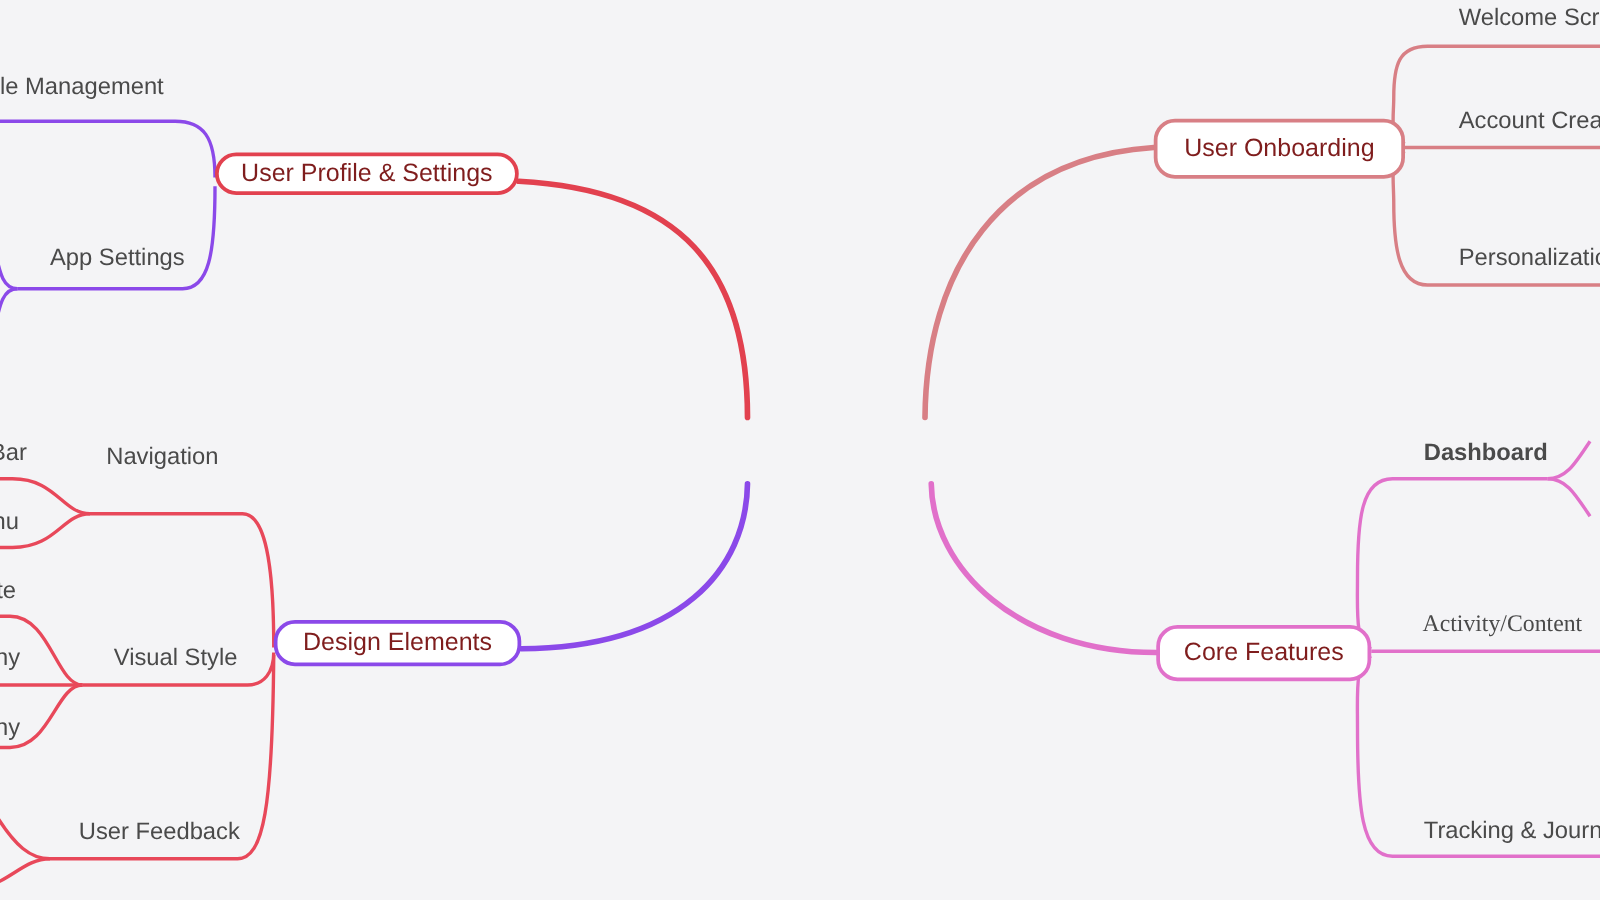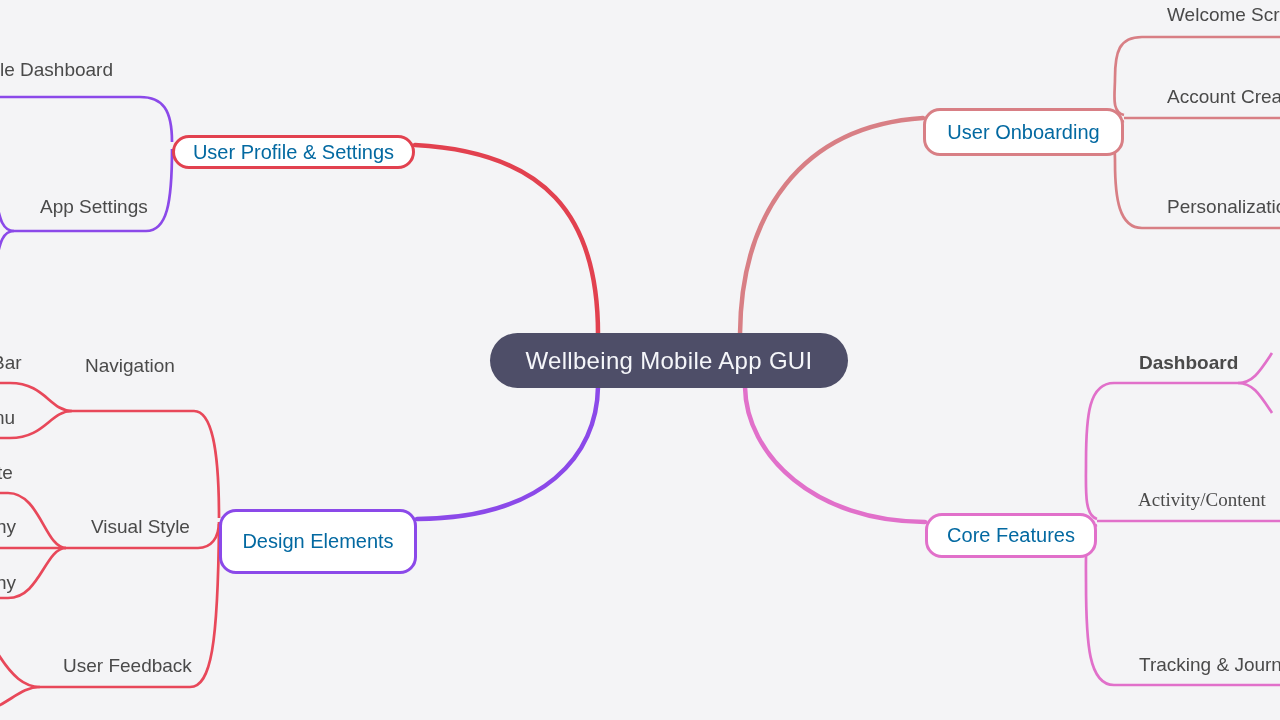--- a/index.html
+++ b/index.html
@@ -20,25 +20,24 @@
   }
   .node {
     position: absolute;
     background: #ffffff;
     border: 3px solid #888;
     border-radius: 17px;
     display: flex;
     align-items: center;
     justify-content: center;
     font-size: 20px;
-    color: #0369a1;
+    color: #7f1d1d;
     white-space: nowrap;
     box-sizing: border-box;
     z-index: 2;
-    margin-top: 13px;
   }
   .root-node {
     position: absolute;
     left: 490px; top: 333px;
     width: 358px; height: 55px;
     border-radius: 28px;
     display: flex;
     align-items: center;
     justify-content: center;
     font-size: 24px;
@@ -89,31 +88,30 @@
     <path d="M 1124 118 H 1284" fill="none" stroke-width="2.7" stroke="#d87f85"></path>
     <path d="M 1124 121 C 1111 124 1115 142 1115 162 C 1115 198 1119 228 1142 228 H 1284" fill="none" stroke-width="2.7" stroke="#d87f85"></path>
 
     <path d="M 1097 519 C 1084 515 1086 490 1086 462 C 1086 415 1089 383 1114 383 H 1238" fill="none" stroke-width="2.7" stroke="#e170ca"></path>
     <path d="M 1238 383 C 1253 383 1260 371 1272 353" fill="none" stroke-width="2.7" stroke="#e170ca"></path>
     <path d="M 1238 383 C 1253 383 1260 395 1272 413" fill="none" stroke-width="2.7" stroke="#e170ca"></path>
     <path d="M 1097 521 H 1284" fill="none" stroke-width="2.7" stroke="#e170ca"></path>
     <path d="M 1097 525 C 1084 529 1086 552 1086 582 C 1086 645 1089 685 1114 685 H 1284" fill="none" stroke-width="2.7" stroke="#e170ca"></path>
   </svg>
 
-  <div class="root-node" style="background-color: rgb(78, 78, 104);">Wellbeing Mobile App GUI</div>
 
   <div class="node" style="left: 172px; top: 122px; width: 243px; height: 34px; border-color: rgb(226, 65, 79);">User Profile &amp; Settings</div>
 
   <div class="node" style="left: 923px; top: 95px; width: 201px; height: 48px; border-color: rgb(216, 127, 133);">User Onboarding</div>
 
-  <div class="node" style="left: 219px; top: 496px; width: 198px; height: 65px; border-color: rgb(139, 73, 233);">Design Elements</div>
+  <div class="node" style="left: 219px; top: 496px; width: 198px; height: 37px; border-color: rgb(139, 73, 233);">Design Elements</div>
 
   <div class="node" style="left: 925px; top: 500px; width: 172px; height: 45px; border-color: rgb(225, 112, 202); text-align: right;">Core Features</div>
 
-  <div class="child-label" style="left:0px; top:70px;">le Dashboard</div>
+  <div class="child-label" style="left:0px; top:70px;">le Management</div>
   <div class="child-label" style="left:40px; top:207px;">App Settings</div>
 
   <div class="child-label" style="left:1167px; top:15px;">Welcome Screen</div>
   <div class="child-label" style="left:1167px; top:97px;">Account Creation</div>
   <div class="child-label" style="left:1167px; top:207px;">Personalization</div>
 
   <div class="child-label" style="left:-8px; top:363px;">Bar</div>
   <div class="child-label" style="left:85px; top:366px;">Navigation</div>
   <div class="child-label" style="left:-6px; top:418px;">nu</div>
   <div class="child-label" style="left:-3px; top:473px;">te</div>

